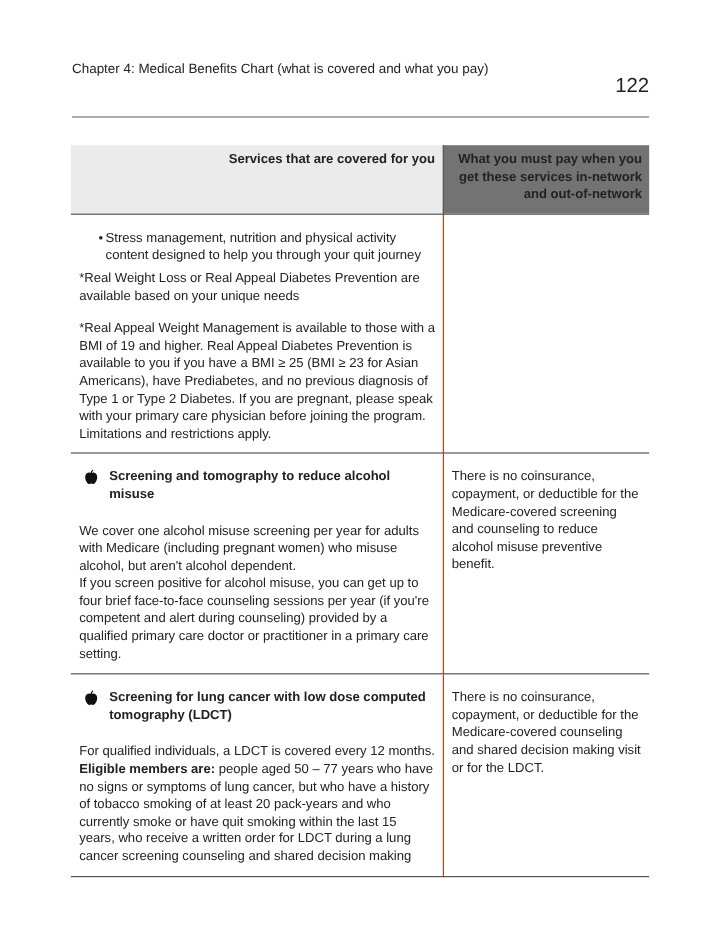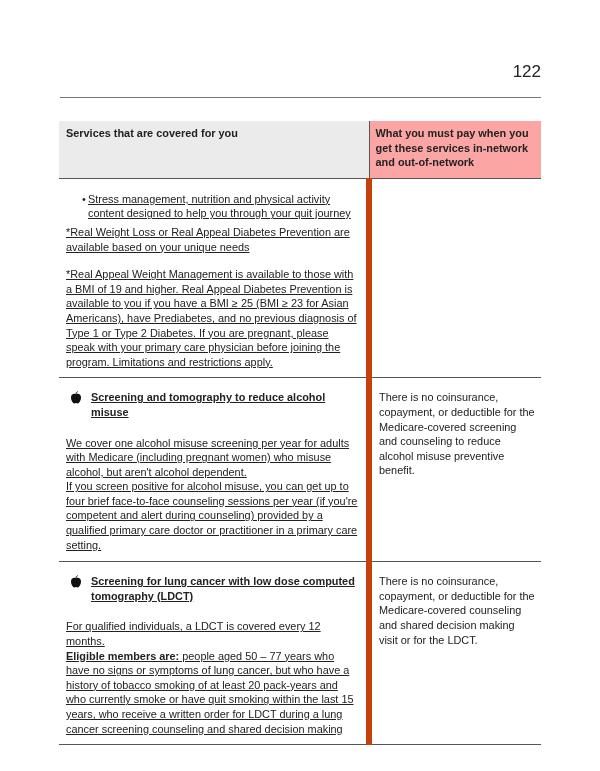--- a/index.html
+++ b/index.html
@@ -18,29 +18,29 @@
     border-top: 1px solid #777;
   }
   .benefits-table {
     position: absolute; left: 59px; top: 121px; width: 482px;
     border-collapse: collapse; table-layout: fixed;
     font-size: 10.9px; line-height: 14.6px;
   }
   .benefits-table col.c1 { width: 310px; }
   .benefits-table col.c2 { width: 172px; }
   .benefits-table th {
-    text-align: left; vertical-align: top; font-weight: bold;
+    text-align: right; vertical-align: top; font-weight: bold;
     padding: 5px 6px 8px 7px; border-bottom: 1px solid #555;
   }
   .benefits-table th.h1 { background: #ebebeb; border-right: 1px solid #555; padding-top: 5px; }
-  .benefits-table th.h2 { background: #fca5a5; padding-left: 6px; }
+  .benefits-table th.h2 { background: #737373; padding-left: 6px; }
   .benefits-table td {
     vertical-align: top; border-bottom: 1px solid #555; padding: 0;
   }
-  .benefits-table td.left { border-right: 6px solid #c2410c; text-decoration: underline; }
+  .benefits-table td.left { border-right: 1px solid #c2410c; }
   .cell-pad { padding: 8px 6px 8px 7px; }
   .right-pad { padding: 10px 6px 8px 7px; }
   p { margin: 0; }
   .bullet-item { padding-left: 22px; text-indent: -6px; margin-top: 2px; }
   .bullet-item .dot { display: inline-block; width: 6px; text-indent: 0; }
   .note { margin-top: 4px; }
   .note.spaced { margin-top: 13px; }
   .service-title {
     position: relative; padding-left: 25px; font-weight: bold; margin-bottom: 5px;
   }
@@ -48,20 +48,21 @@
     position: absolute; left: 4px; top: 1px; width: 12px; height: 13px;
   }
   .para { margin-top: 0; }
   .para.first { margin-top: 16px; }
   .bold { font-weight: bold; text-align: right; }
 </style>
 </head>
 <body>
 
 <div class="page-header">
+  <span class="line">Chapter 4: Medical Benefits Chart (what is covered and what you pay)</span>
   <span class="page-num">122</span>
 </div>
 <div class="header-rule"></div>
 
 <table class="benefits-table">
   <colgroup>
       <col class="c1">
       <col class="c2">
     </colgroup>
   <thead>

